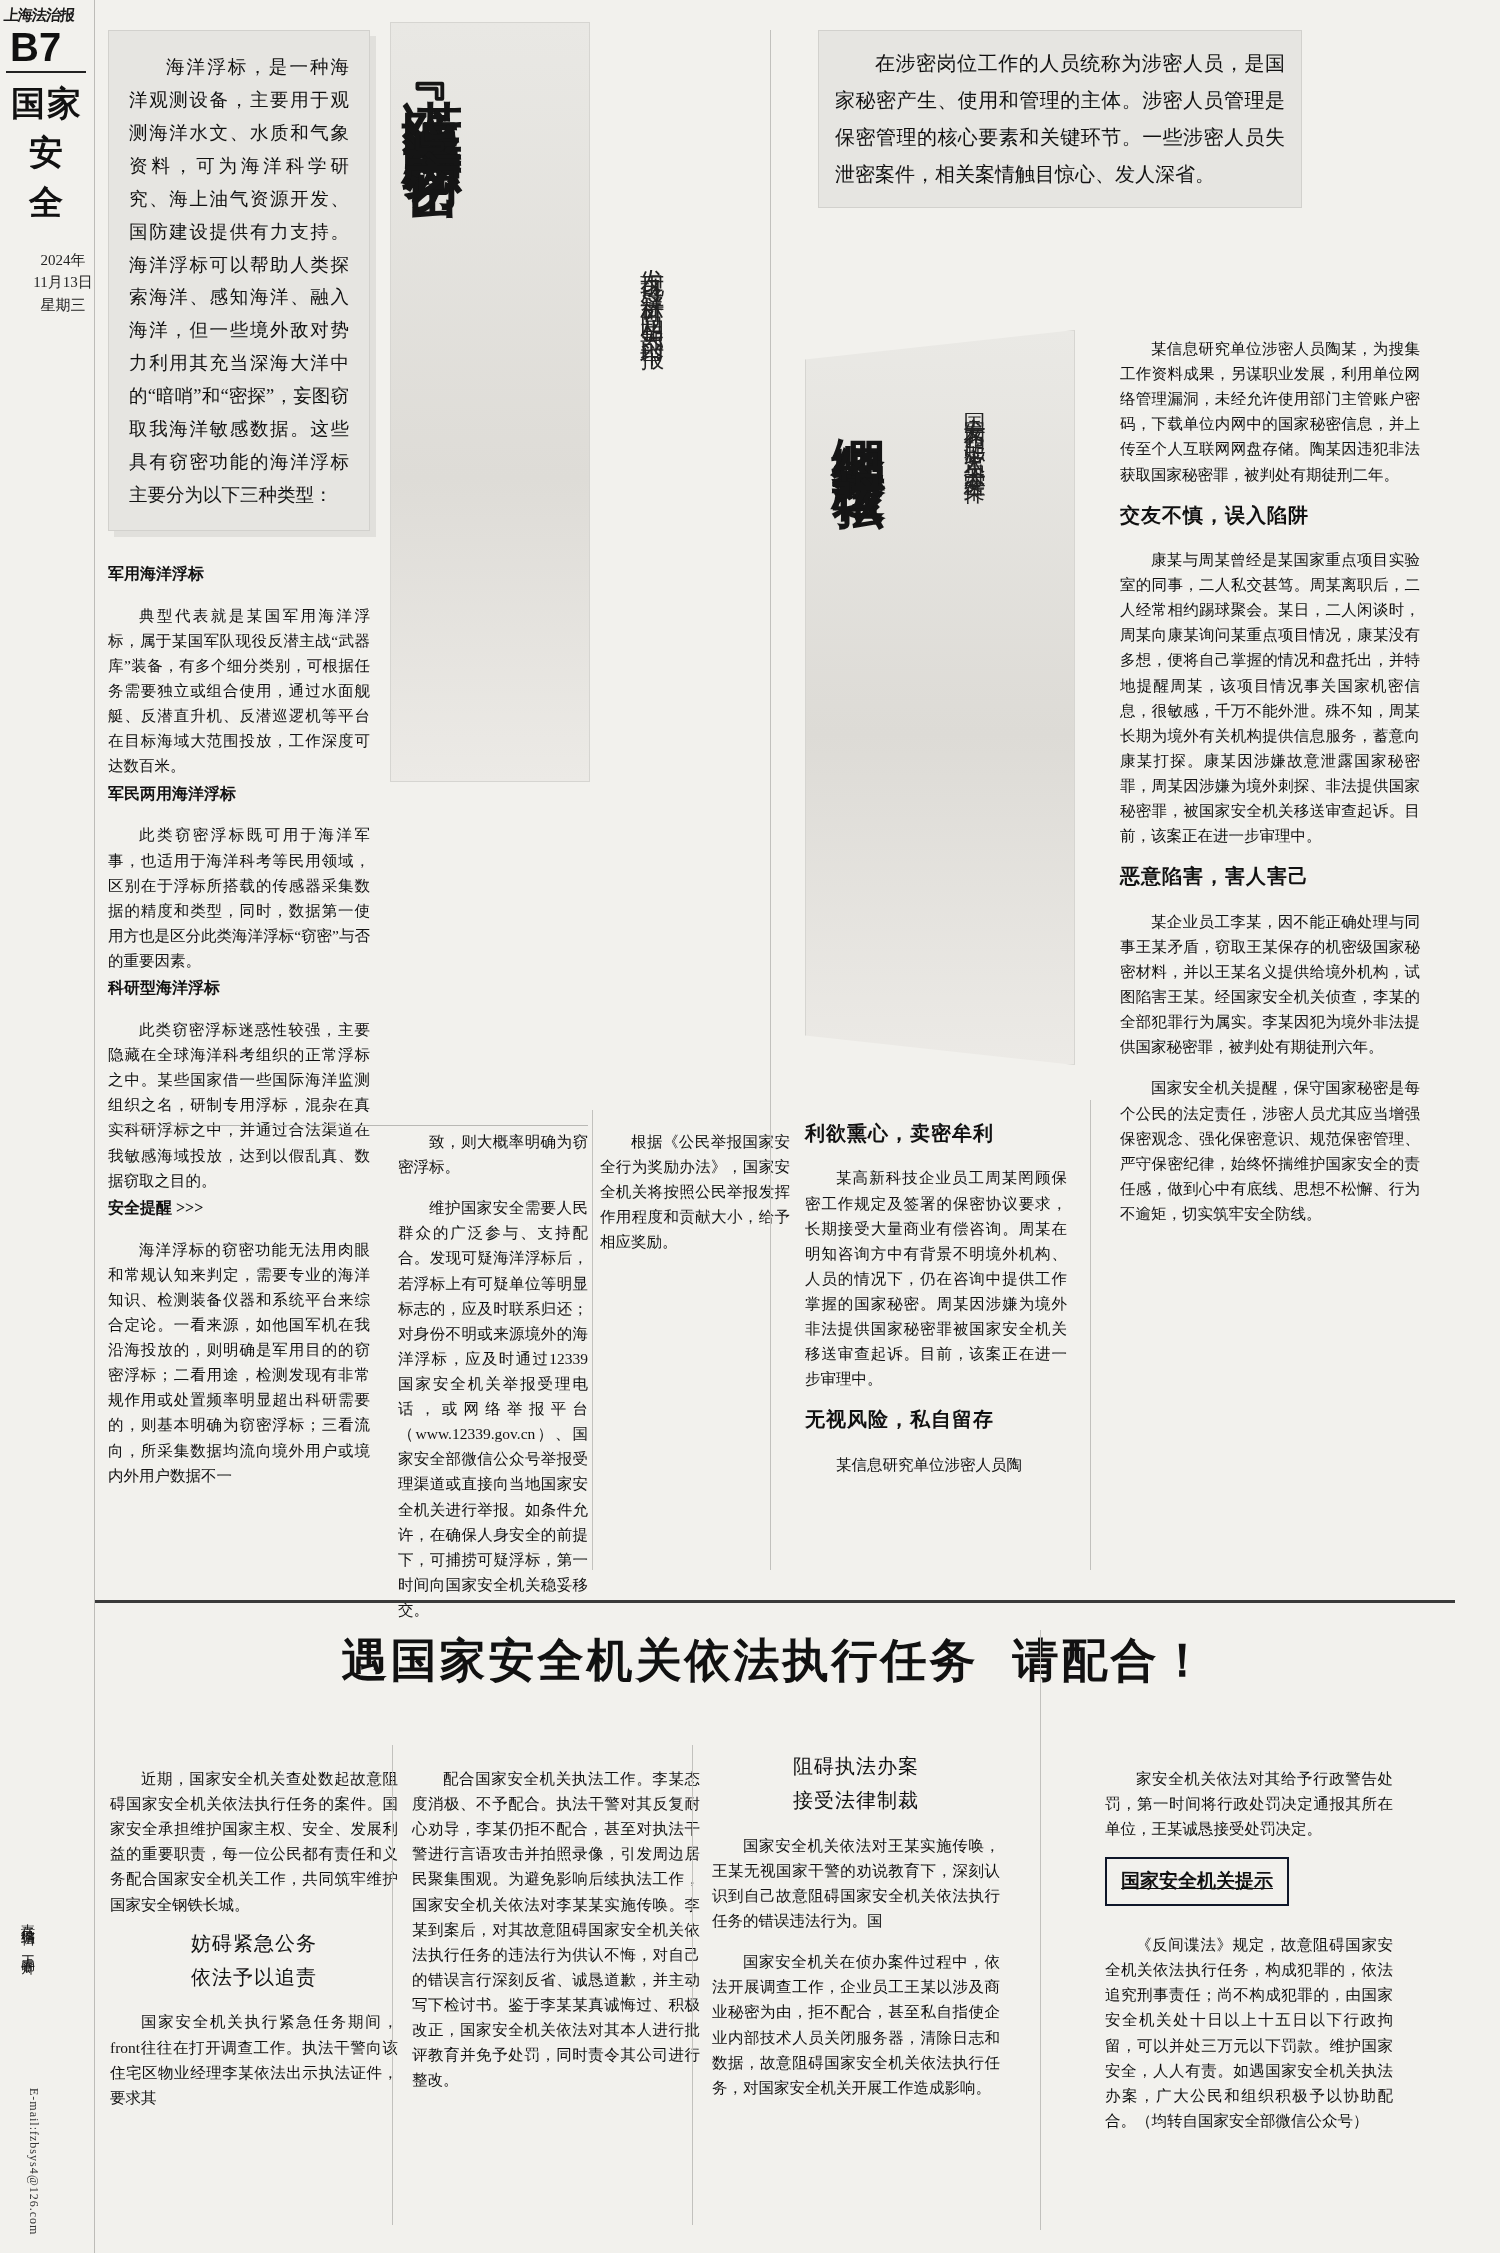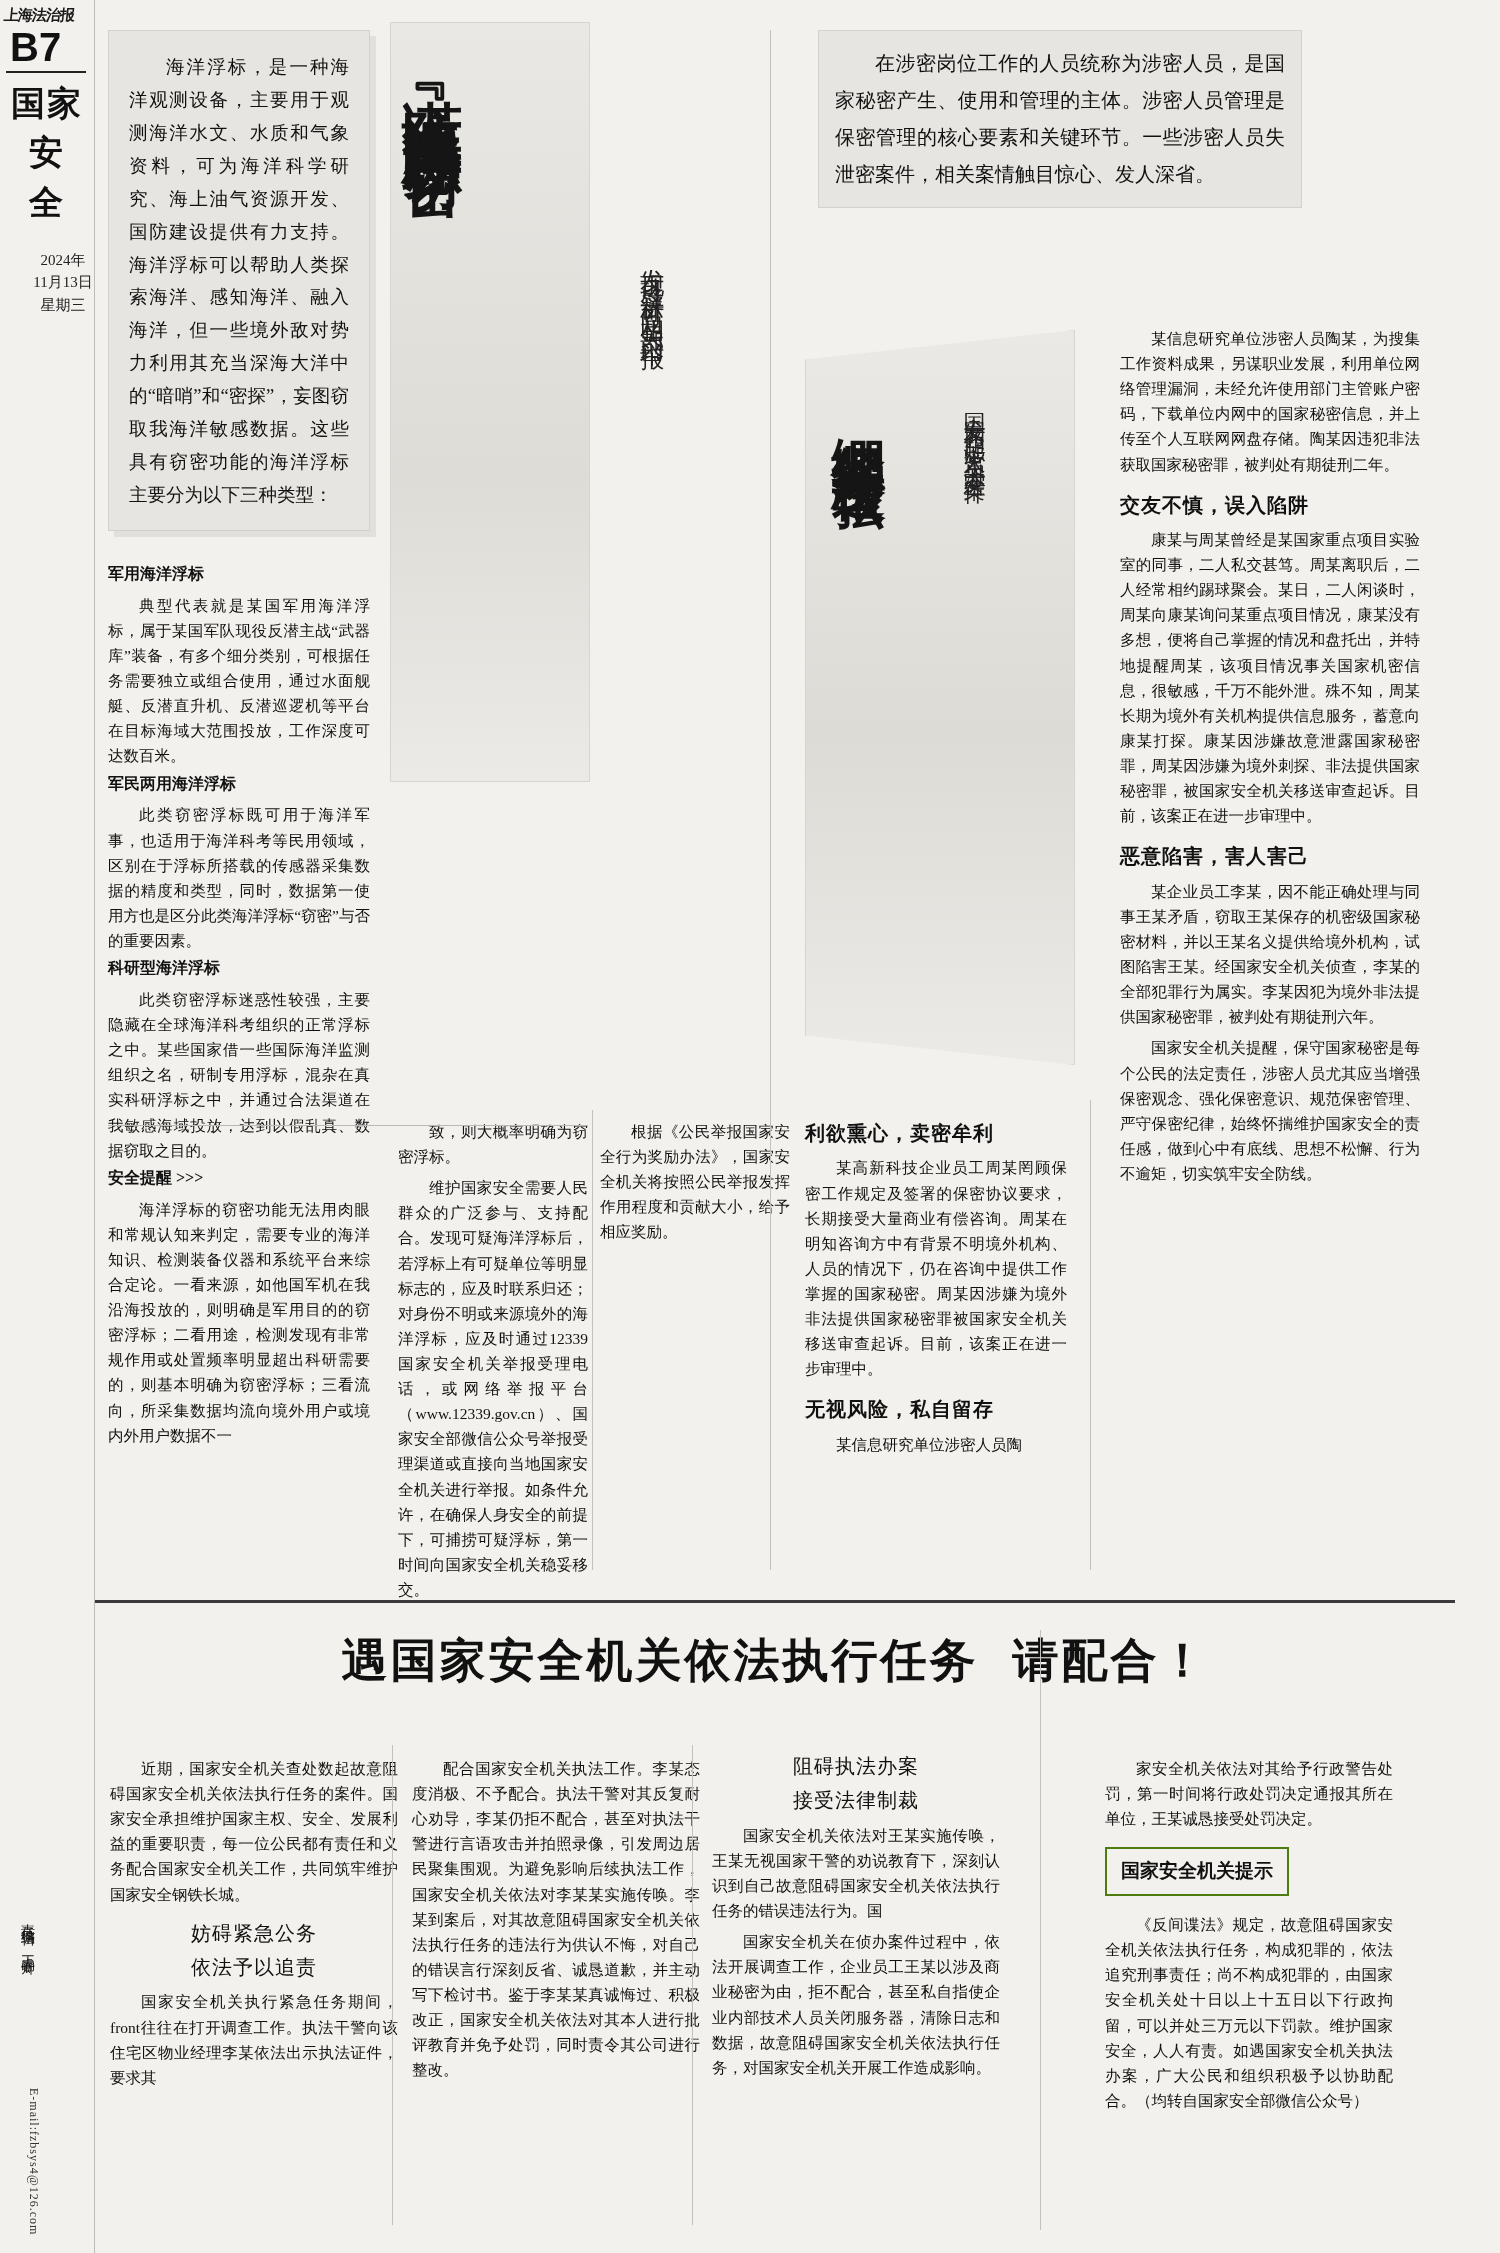--- a/index.html
+++ b/index.html
@@ -61,21 +61,21 @@
     line-height:1.4;
   }
   .rail-mail {
     position:absolute; left:26px; bottom:18px;
     writing-mode:vertical-rl;
     font-size:12px; letter-spacing:1px;
     color:#333;
   }
   
   .col { font-size:15.5px; line-height:1.62; text-align:justify; }
-  .col p { margin:6px 0 2px 0; text-indent:2em; }
+  .col p { margin:16px 0 2px 0; text-indent:2em; }
   .subhead {
     font-weight:bold; font-size:16px; text-indent:0;
     margin:0 0 2px 0;
   }
   .centerhead {
     font-weight:normal; font-size:20px; text-align:center;
     margin:10px 0 6px 0; text-indent:0; letter-spacing:1px;
   }
   .lefthead {
     font-weight:bold; font-size:20px; text-indent:0;
@@ -163,26 +163,27 @@
     font-weight:bold; font-size:46px; letter-spacing:3px;
   }
   .feature-title .gap { display:inline-block; width:34px; }
   .fc { position:absolute; top:1750px; width:288px; }
   .fc1 { left:110px; }
   .fc2 { left:412px; }
   .fc3 { left:712px; }
   .fc4 { left:1105px; }
   .tipbox {
     display:inline-block;
-    border:2px solid #4d7c0f;
+    border:2px solid #0f172a;
     padding:7px 14px;
     font-weight:bold;
     font-size:19px;
     margin:14px 0 10px 0;
     background:#f2f1ed;
+    text-decoration:underline;
   }
   .fc3 .centerhead { margin-top:0; }
 </style>
 </head>
 <body>
 
 <div class="page">
 
   <div class="rail">
     <div class="masthead">上海法治报</div>

